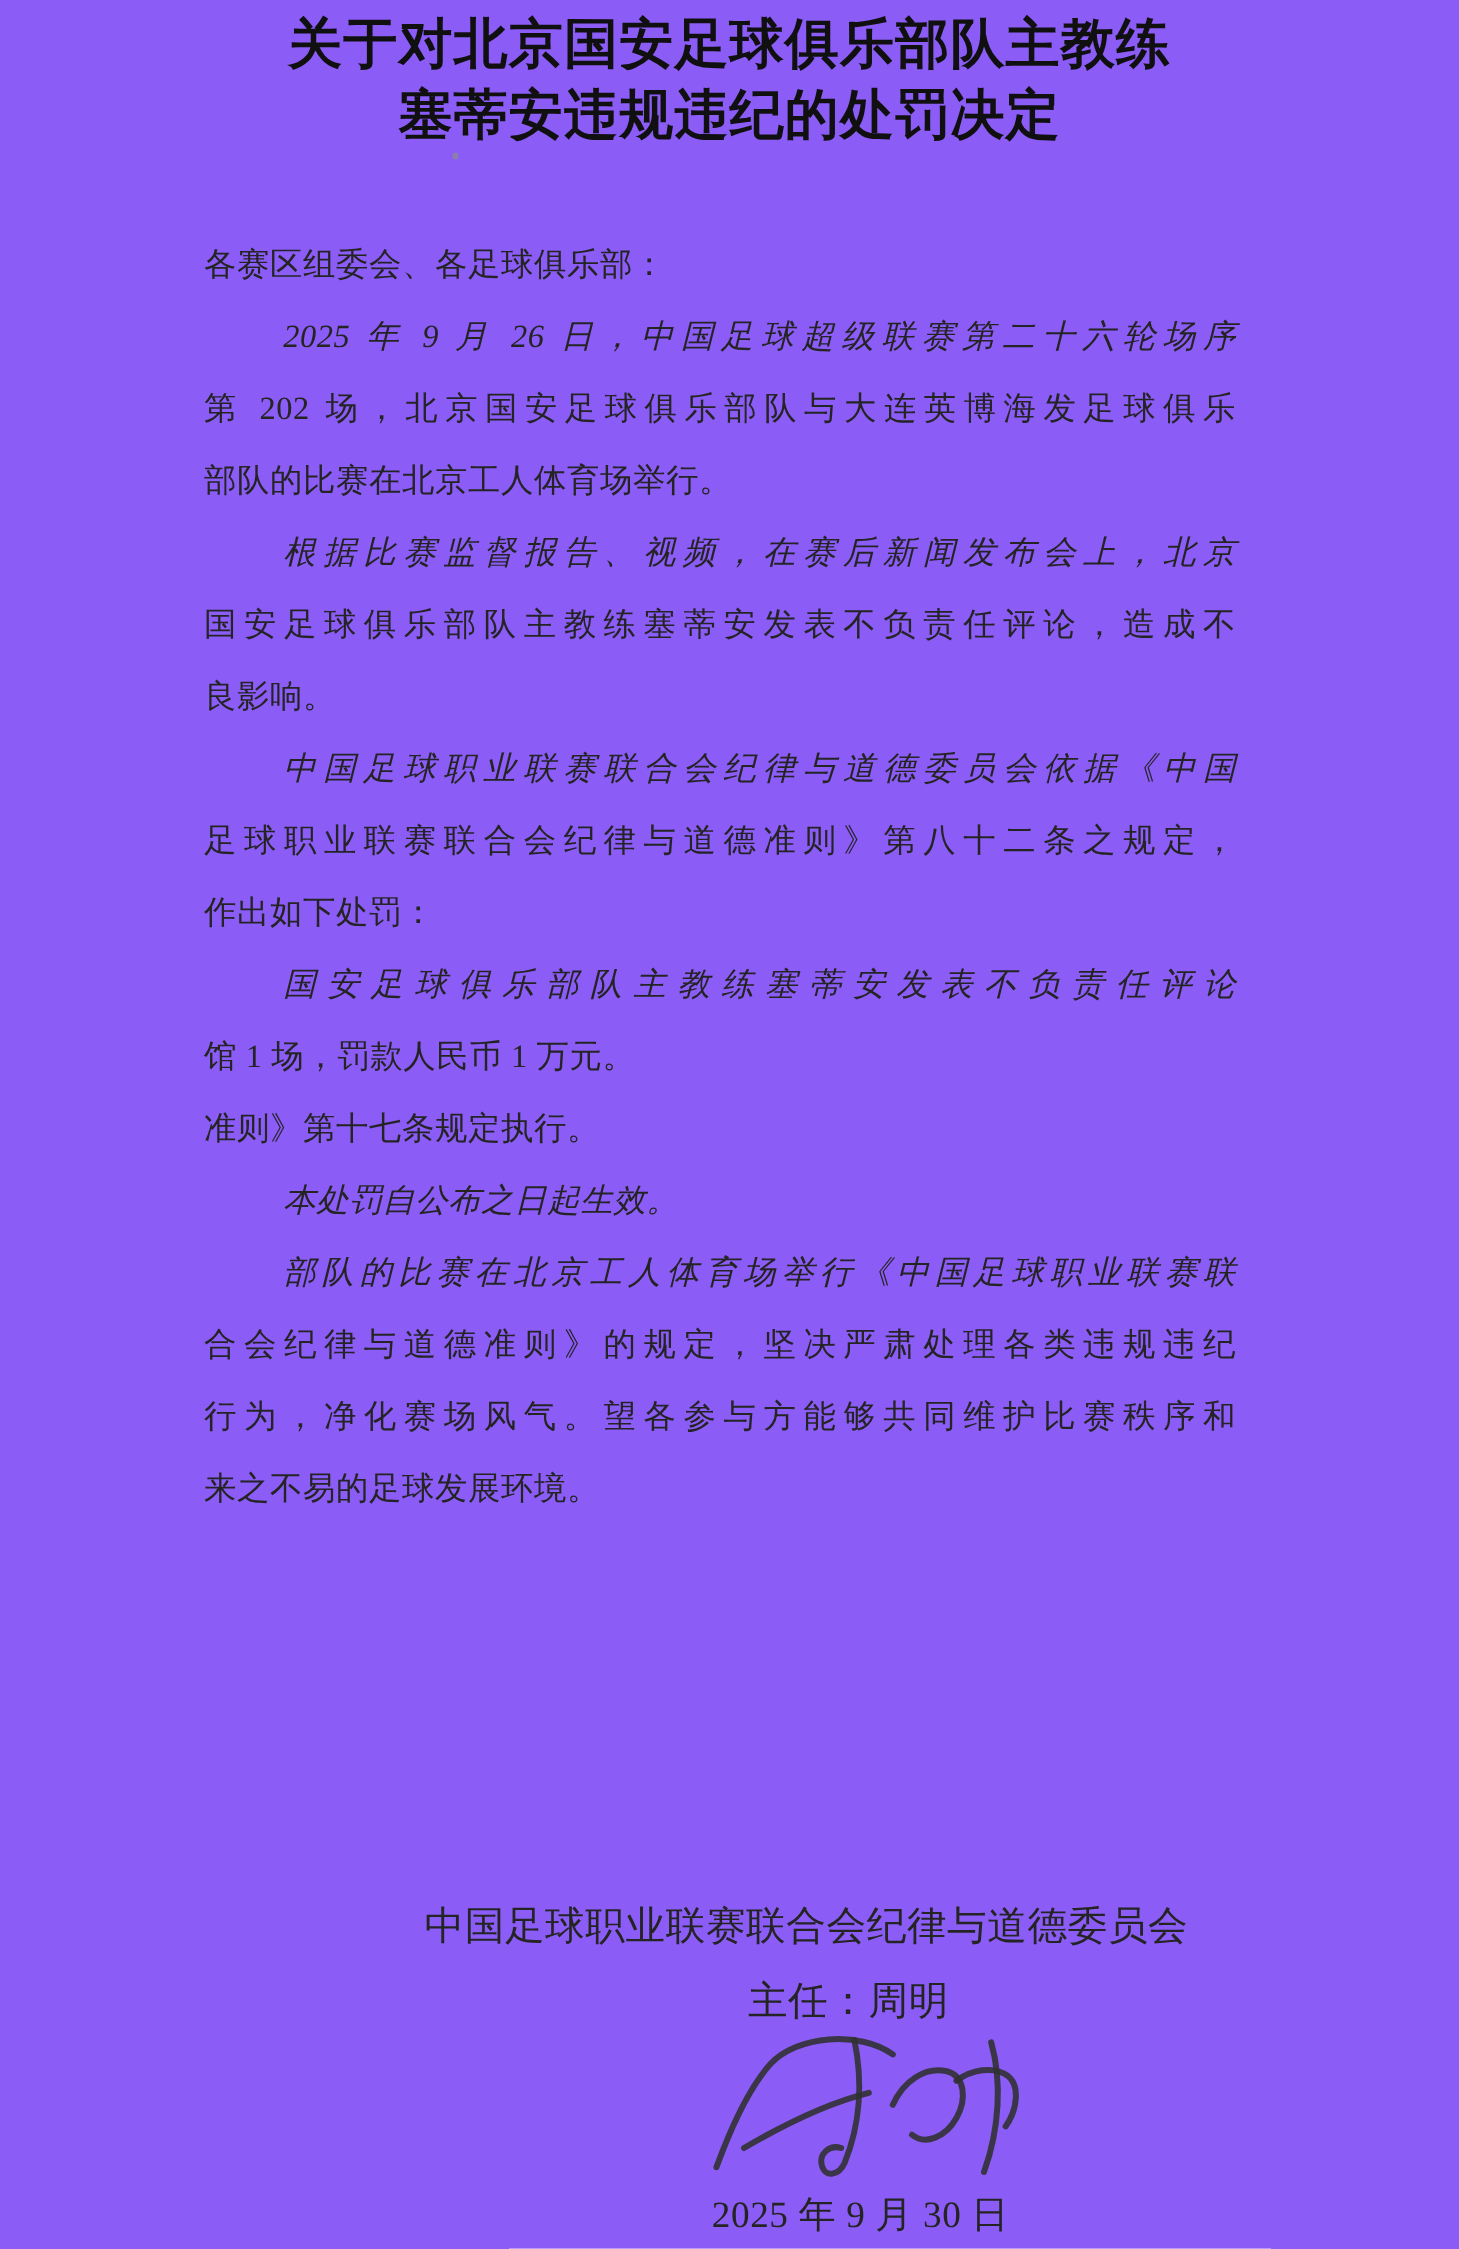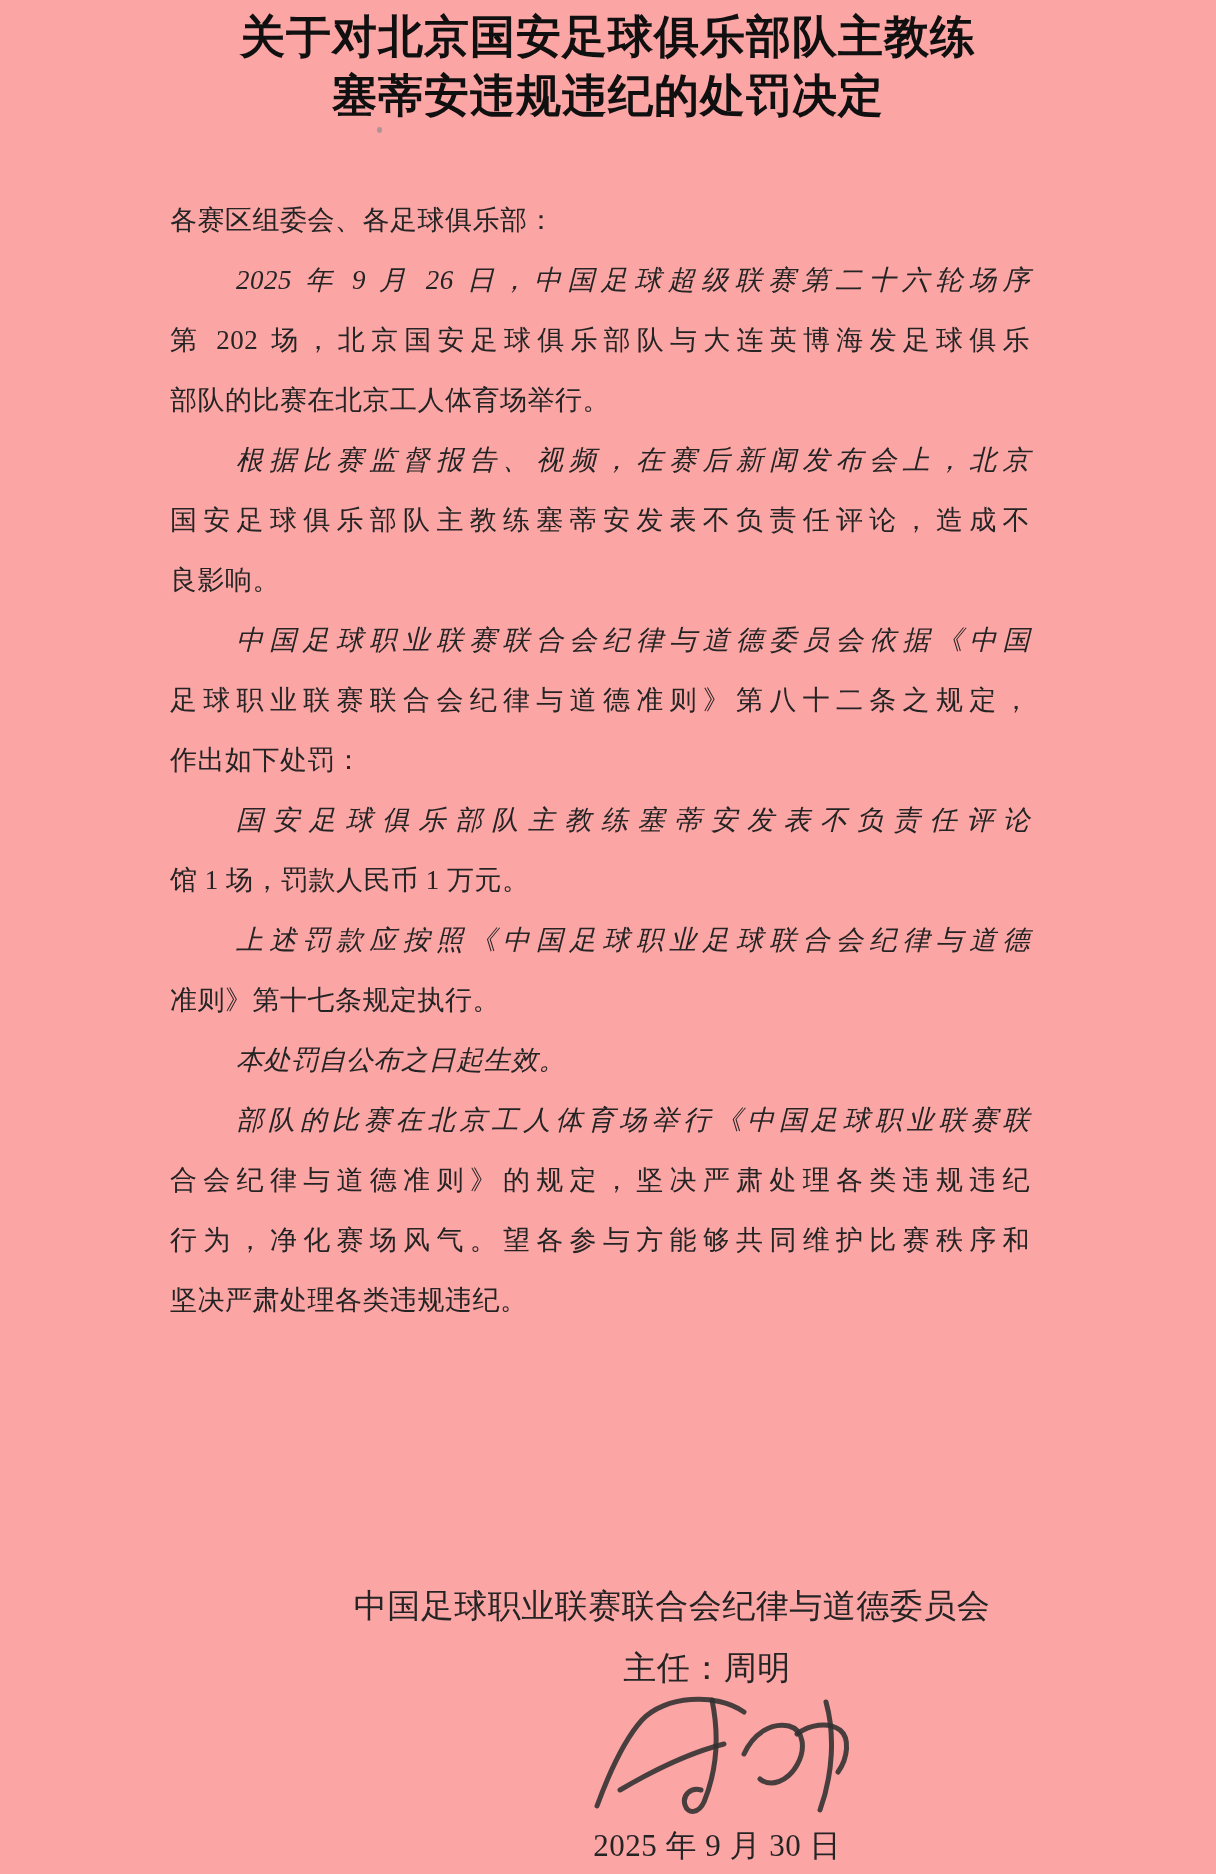--- a/index.html
+++ b/index.html
@@ -4,21 +4,21 @@
 <style>
   html, body {
     margin: 0;
     padding: 0;
     background: #ffffff;
   }
   .page {
     position: relative;
     width: 1216px;
     height: 1874px;
-    background: #fca5a5;
+    background: #8b5cf6;
     overflow: hidden;
     font-family: "Liberation Serif", "DejaVu Serif", serif;
     color: #1f1f1f;
   }
   .title {
     position: absolute;
     top: 8px;
     left: 0;
     width: 1216px;
     text-align: center;
@@ -114,27 +114,26 @@
       <div class="body-line just">第 202 场，北京国安足球俱乐部队与大连英博海发足球俱乐</div>
       <div class="body-line">部队的比赛在北京工人体育场举行。</div>
       <div class="body-line indent just">根据比赛监督报告、视频，在赛后新闻发布会上，北京</div>
       <div class="body-line just">国安足球俱乐部队主教练塞蒂安发表不负责任评论，造成不</div>
       <div class="body-line">良影响。</div>
       <div class="body-line indent just">中国足球职业联赛联合会纪律与道德委员会依据《中国</div>
       <div class="body-line just">足球职业联赛联合会纪律与道德准则》第八十二条之规定，</div>
       <div class="body-line">作出如下处罚：</div>
       <div class="body-line indent just">国安足球俱乐部队主教练塞蒂安发表不负责任评论</div>
       <div class="body-line">馆 1 场，罚款人民币 1 万元。</div>
-      <div class="body-line indent just">上述罚款应按照《中国足球职业足球联合会纪律与道德</div>
       <div class="body-line">准则》第十七条规定执行。</div>
       <div class="body-line indent">本处罚自公布之日起生效。</div>
       <div class="body-line indent just">部队的比赛在北京工人体育场举行《中国足球职业联赛联</div>
       <div class="body-line just">合会纪律与道德准则》的规定，坚决严肃处理各类违规违纪</div>
       <div class="body-line just">行为，净化赛场风气。望各参与方能够共同维护比赛秩序和</div>
-      <div class="body-line">坚决严肃处理各类违规违纪。</div>
+      <div class="body-line">来之不易的足球发展环境。</div>
     </div>
 
   <div class="sig-line sig-committee">中国足球职业联赛联合会纪律与道德委员会</div>
 
   <div class="sig-line sig-signer">主任：周明</div>
 
   <svg class="signature-svg" viewBox="0 0 268 132" aria-hidden="true">
     <path d="M 152 20 C 124 0 72 4 50 28 C 32 48 16 84 5 114"></path>
     <path d="M 28 98 C 62 78 100 60 132 52"></path>
     <path d="M 120 8 C 127 42 125 78 112 110 C 107 121 96 123 93 113 C 90 103 99 95 109 98"></path>

